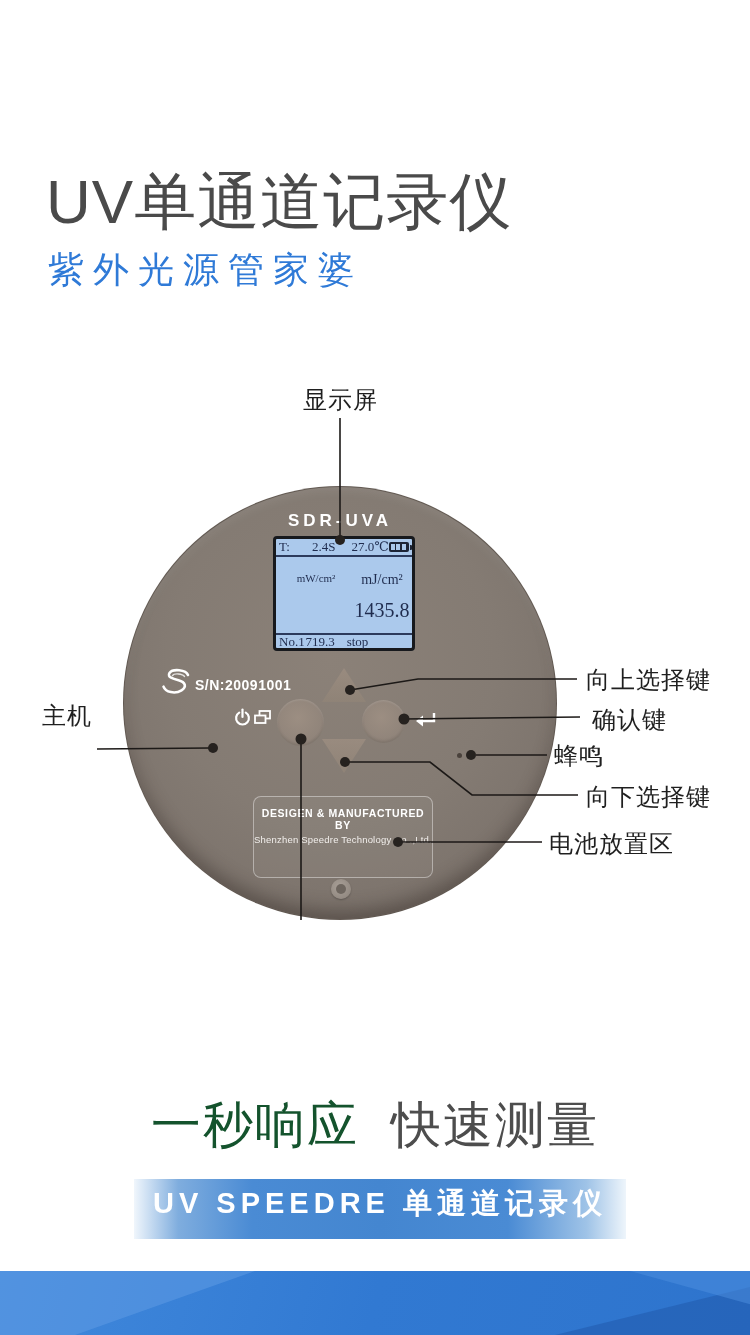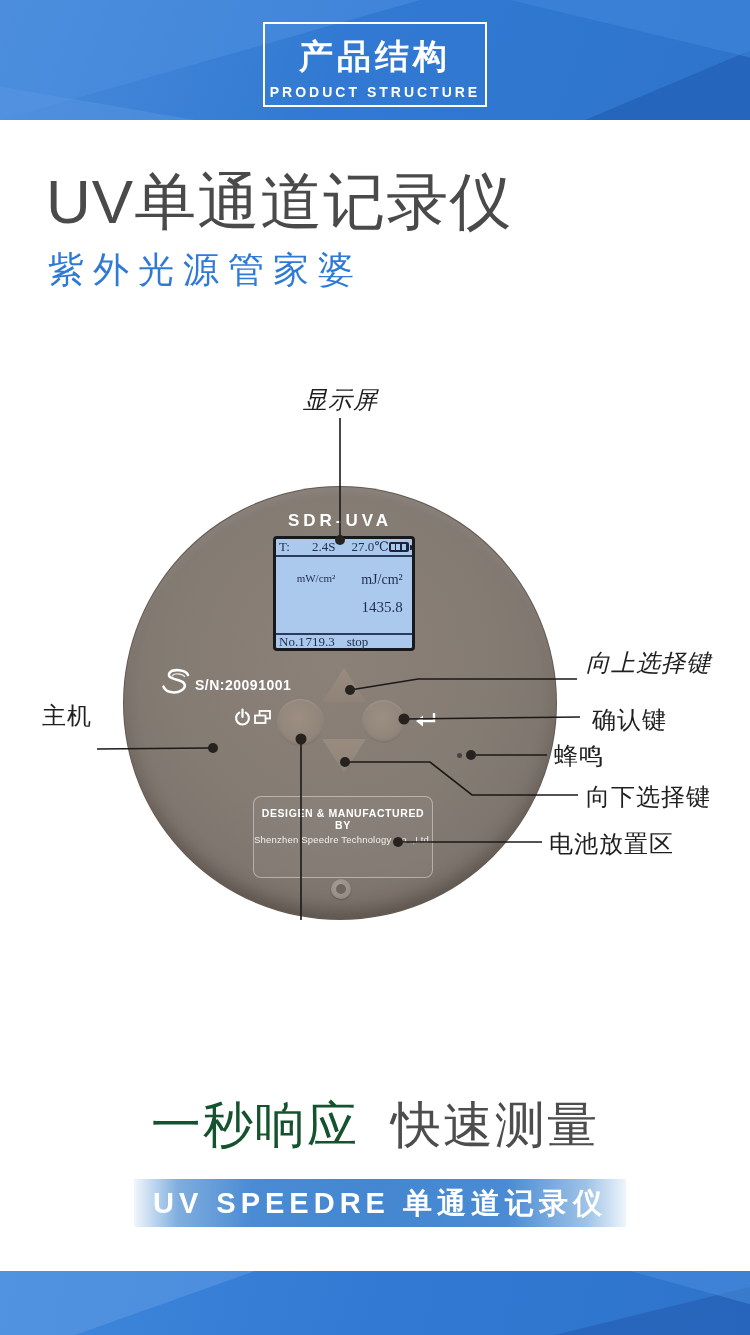--- a/index.html
+++ b/index.html
@@ -44,21 +44,21 @@
   .lcd-status .s2 { margin-right:16px; }
   .lcd-status .s3 { margin-right:auto; }
   .lcd-batt { width:21px; height:10px; position:relative; background:#1c2436; border-radius:2px;
               display:flex; align-items:center; gap:1.5px; padding:2px; }
   .lcd-batt i { display:block; width:4px; height:6px; background:#abc9ec; }
   .lcd-batt::after { content:""; position:absolute; right:-3px; top:2.5px; width:2.5px; height:5px;
                      background:#1c2436; border-radius:0 1px 1px 0; }
   .lcd-u1 { position:absolute; left:40px;  top:33px; transform:translateX(-50%); font-size:11px; }
   .lcd-u2 { position:absolute; left:106px; top:33px; transform:translateX(-50%); font-size:14px; }
   .lcd-v1 { position:absolute; left:44px;  top:60px; transform:translateX(-50%); font-size:13px;margin-top:35px; }
-  .lcd-v2 { position:absolute; left:106px; top:60px; transform:translateX(-50%); font-size:15px; }
+  .lcd-v2 { position:absolute; left:106px; top:60px; transform:translateX(-50%); font-size:20px; }
   .lcd-bottom { position:absolute; left:0; bottom:0; width:100%; height:15px; border-top:2px solid #2c3a5c;
                 display:flex; align-items:center; font-size:13px; padding:0 3px; }
   .lcd-bottom .b2 { margin-left:42px; }
 
   .logo-svg { position:absolute; left:35px; top:180px; }
   .serial { position:absolute; left:71px; top:190px; color:#fff; font-size:14px; font-weight:bold;
             letter-spacing:.5px; }
   .icn-power { position:absolute; left:110px; top:221px; }
   .icn-pages { position:absolute; left:129px; top:222px; }
 
@@ -82,61 +82,51 @@
   .plate-l2 { margin-top:3px; font-size:9.5px; letter-spacing:.2px; color:#f2efec; }
   .screw { position:absolute; left:207px; top:392px; width:20px; height:20px; border-radius:50%;
            background:radial-gradient(circle at 42% 38%, #a89f97, #948b83 70%, #857c74 100%);
            box-shadow:0 1px 2px rgba(0,0,0,.25); }
   .screw::after { content:""; position:absolute; left:5px; top:5px; width:10px; height:10px;
                   border-radius:50%; background:#6e665f; }
 
   
   .callouts { position:absolute; left:0; top:370px; width:750px; height:600px; pointer-events:none; }
   .lbl { position:absolute; color:#1f1f1f; font-size:24px; letter-spacing:1px; white-space:nowrap; }
-  .lbl-display { left:303px; top:384px;font-style:italic; }
-  .lbl-up      { left:586px; top:647px;font-style:italic; }
+  .lbl-display { left:303px; top:384px; }
+  .lbl-up      { left:586px; top:664px; }
   .lbl-confirm { left:592px; top:704px; }
   .lbl-host    { left:42px;  top:700px; }
   .lbl-buzzer  { left:554px; top:740px; }
   .lbl-down    { left:586px; top:781px; }
   .lbl-battery { left:549px; top:828px; }
   .lbl-power   { left:271px; top:934px; font-size:26px; }
 
   
   .tagline { position:absolute; left:0; top:1092px; width:750px; text-align:center;
              font-size:50px; letter-spacing:2px; font-weight:400; }
   .tagline .t-blue { color:#14532d; margin-right:32px; }
   .tagline .t-dark { color:#4d4d4d; }
 
-  .banner { position:absolute; left:134px; top:1179px; width:492px; height:48px; line-height:48px;
+  .banner { position:absolute; left:134px; top:1179px; width:492px; height:60px; line-height:48px;
             text-align:center; color:#fff; font-size:29px; font-weight:bold; letter-spacing:5px;
             background:linear-gradient(90deg,#f0f6fc 0%,#7fadde 9%,#4a8bd4 24%,#4486d0 50%,#4a8bd4 76%,#9fc3e7 92%,#eef5fb 100%); }
 
   .foot { position:absolute; left:0; bottom:0; width:750px; height:64px;
           background:linear-gradient(105deg,#4189dc 0%,#3179d2 50%,#2e74cd 100%); overflow:hidden; }
   .foot-decor { position:absolute; inset:0; }
   .foot-decor.f1 { background:#5e9ae3; opacity:.55; clip-path:polygon(0 0,34% 0,10% 100%,0 100%); }
   .foot-decor.f2 { background:#2360b4; opacity:.7;  clip-path:polygon(74% 100%,100% 25%,100% 100%); }
   .foot-decor.f3 { background:#4e90e0; opacity:.5;  clip-path:polygon(100% 0,84% 0,100% 52%); }
 </style>
 </head>
 <body>
 
 <div class="page">
 
-  <header class="hero">
-    <div class="hero-decor d1"></div>
-    <div class="hero-decor d2"></div>
-    <div class="hero-decor d3"></div>
-    <div class="hero-decor d4"></div>
-    <div class="hero-box">
-      <div class="hero-cn">产品结构</div>
-      <div class="hero-en">PRODUCT STRUCTURE</div>
-    </div>
-  </header>
 
   <h1 class="intro-title">UV单通道记录仪</h1>
   <h2 class="intro-sub">紫外光源管家婆</h2>
 
   <div class="device">
     <div class="model">SDR-UVA</div>
 
     <div class="lcd">
       <div class="lcd-status">
         <span class="s1">T:</span>

